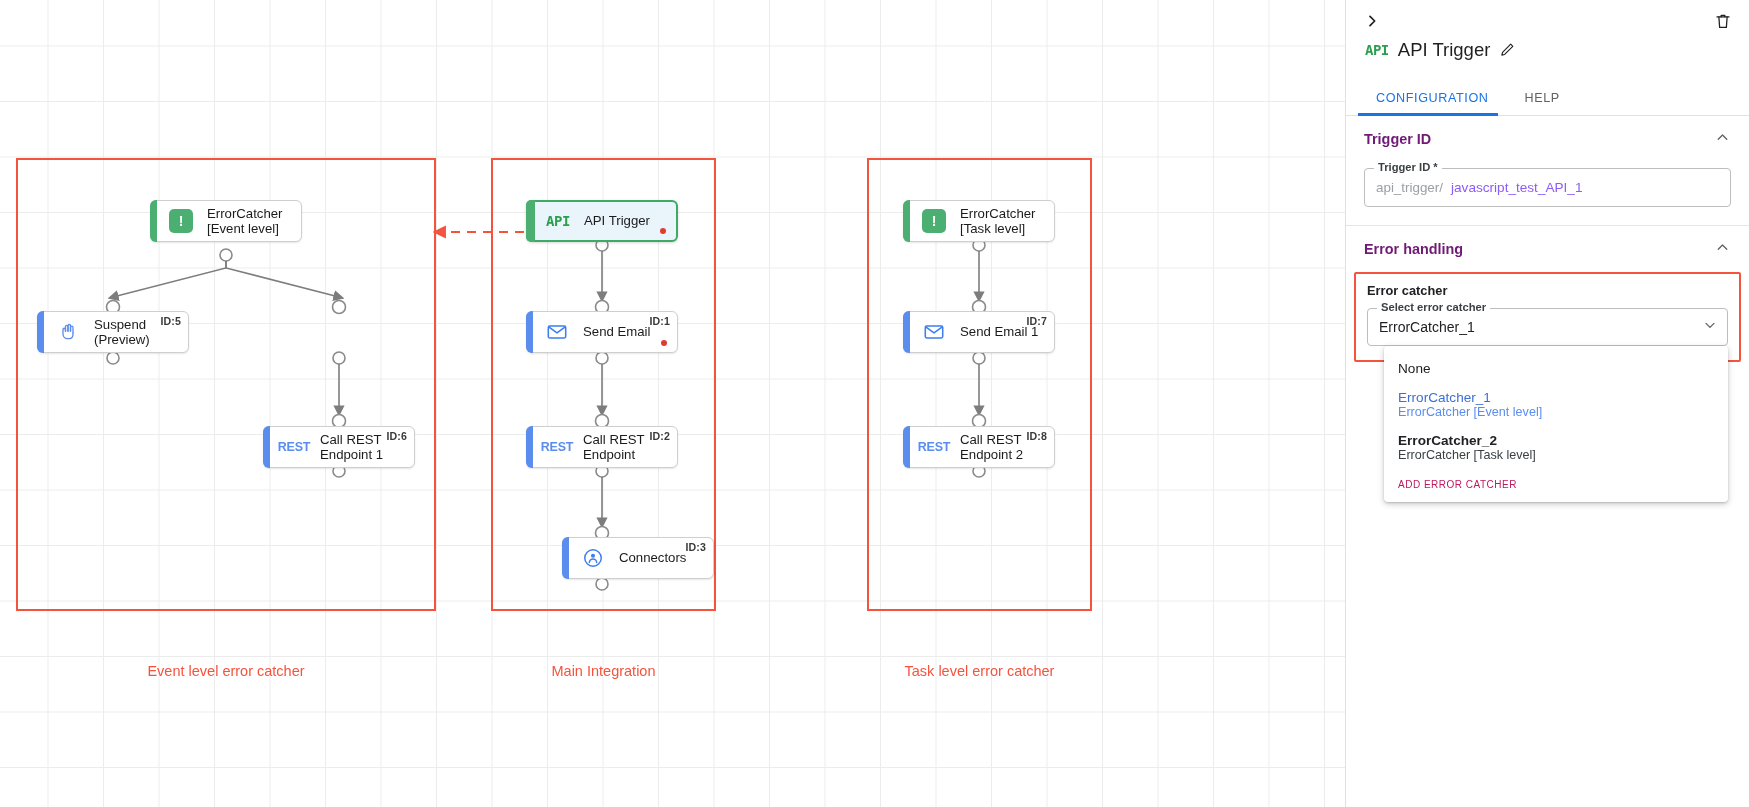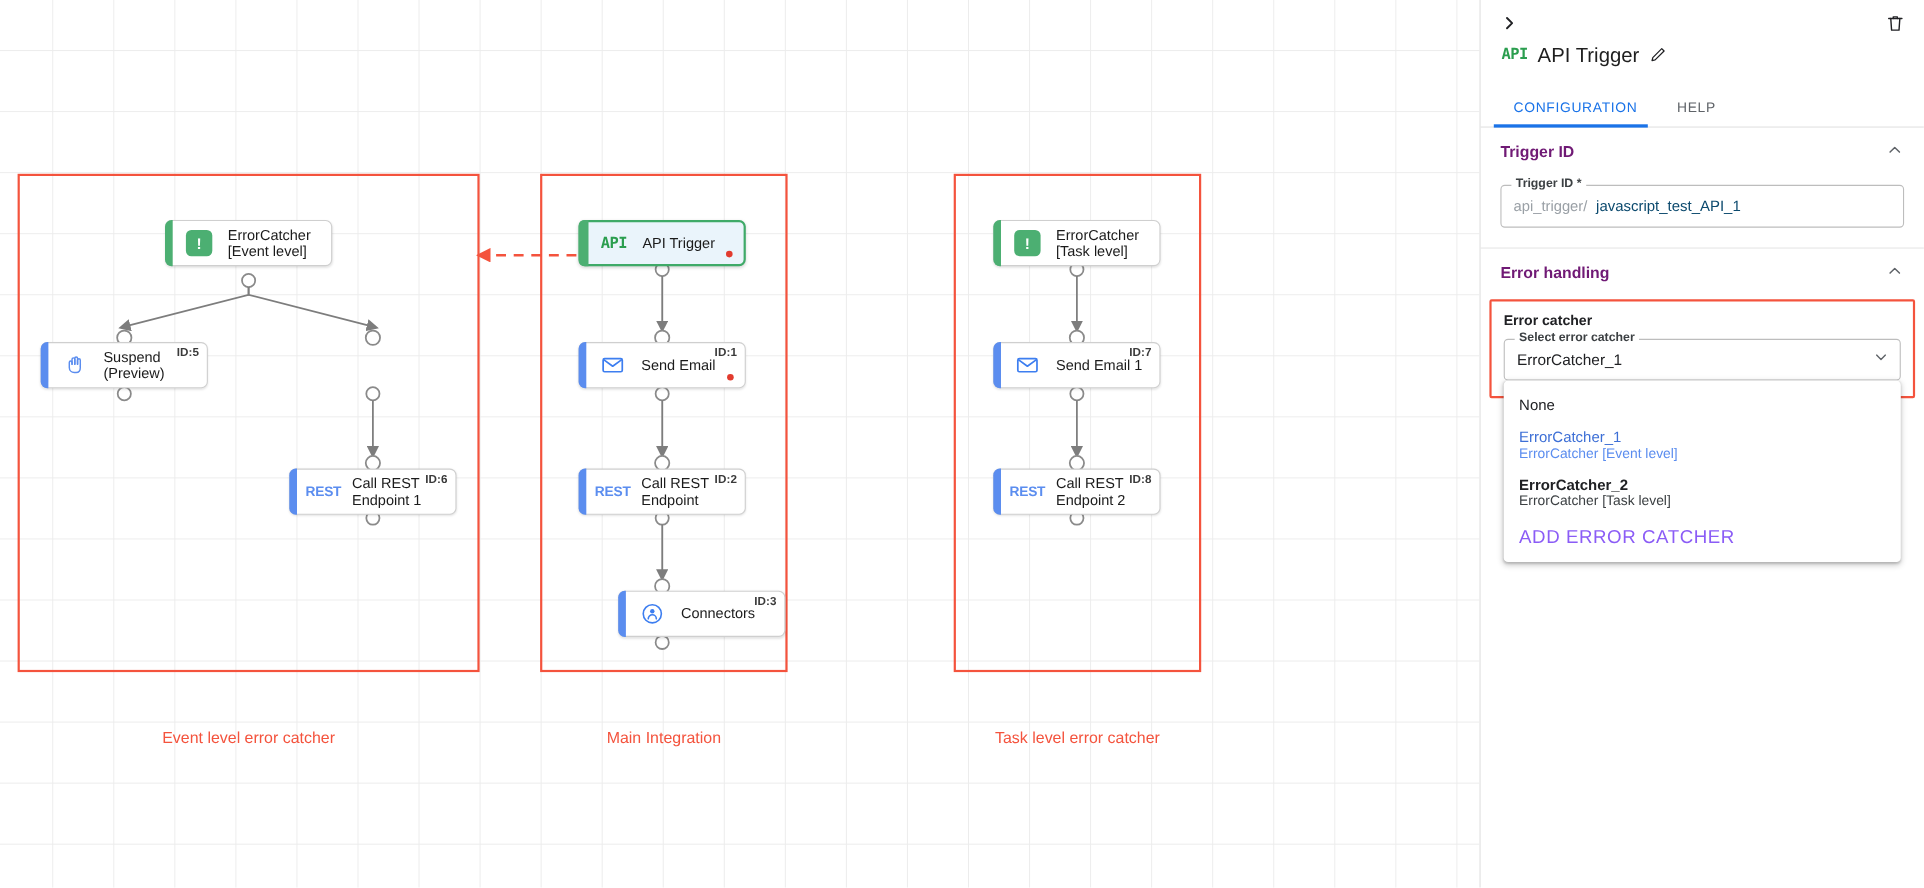--- a/index.html
+++ b/index.html
@@ -187,21 +187,21 @@
     display:flex; align-items:center;
     padding: 0 11px;
     background: #fff;
   }
   .tf-legend {
     position: absolute; top: -8px; left: 9px;
     background: #fff; padding: 0 4px;
     font-size: 11.2px; color: #3c4043; font-weight:600;
   }
   .tf-prefix { color:#9aa0a6; font-size:13.4px; }
-  .tf-value { color:#0c4a6e; font-size:13.6px; margin-left:8px; }
+  .tf-value { color:#8b5cf6; font-size:13.6px; margin-left:8px; }
 
   
   .err-box {
     margin: 0 8px 6px 8px;
     border: 2.5px solid #f4533d;
     border-radius: 2px;
     padding: 9px 11px 14px 11px;
     position: relative;
   }
   .err-box-title { font-size: 12.8px; color:#202124; font-weight:600; margin-bottom: 10px;}
@@ -219,38 +219,38 @@
   .select-legend {
     position:absolute; top:-8px; left:9px; background:#fff; padding:0 4px;
     font-size:11.2px; color:#3c4043; font-weight:600;
   }
   .select-value { font-size:14px; color:#202124; }
   .select-arrow { position:absolute; right:9px; top:50%; transform:translateY(-50%); }
 
   
   .menu {
     position: absolute;
-    left: 11px; right: 11px;
+    left: 28px; right: 11px;
     top: 72px;
     background: #fff;
     border-radius: 4px;
     box-shadow: 0 2px 6px rgba(0,0,0,.22), 0 1px 2px rgba(0,0,0,.14);
     padding: 8px 0 6px 0;
     z-index: 20;
   }
   .menu-item { padding: 7px 14px; cursor:pointer; }
   .menu-item .l1 { font-size:13.6px; color:#202124; }
   .menu-item .l2 { font-size:12.6px; color:#3c4043; }
   .menu-item.sel .l1 { color:#3d6fd6; }
   .menu-item.sel .l2 { color:#5b8def; }
   .menu-item.bold .l1 { font-weight:600; }
   .menu-action {
     padding: 10px 14px 6px 14px;
-    font-size:17px; letter-spacing:.5px;
-    color:#8b5cf6; cursor:pointer;
+    font-size:10px; letter-spacing:.5px;
+    color:#be185d; cursor:pointer;
   }
 </style>
 </head>
 <body>
 
 <div id="app">
 
   <div id="canvas">
 
     <div class="group-frame" style="left:16px; top:158px; width:420px; height:453px;"></div>

